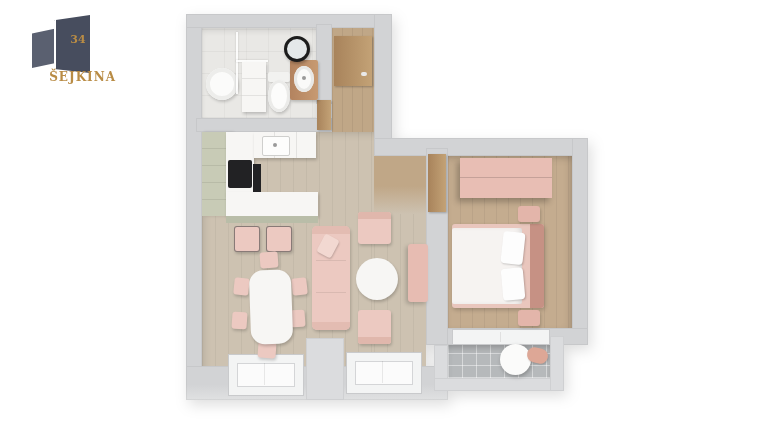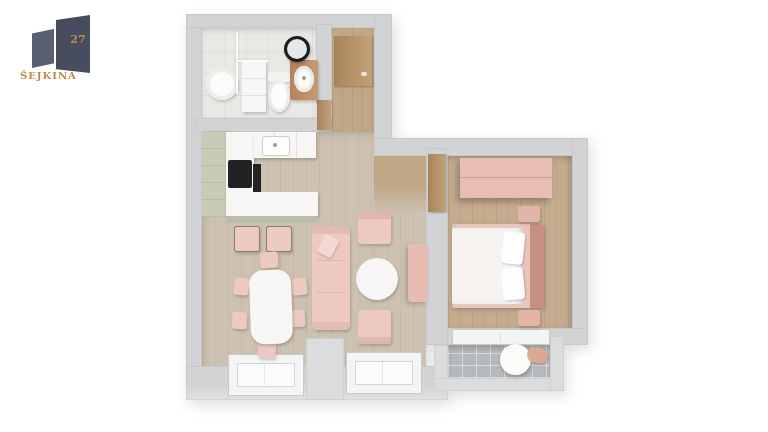--- a/index.html
+++ b/index.html
@@ -10,23 +10,23 @@
   
   .logo{left:20px;top:8px;width:96px;height:86px;}
   .bldg-l{left:12px;top:20px;width:26px;height:40px;background:#5a6070;
           clip-path:polygon(0 14%,100% 0,100% 86%,0 100%);}
   .bldg-r{left:34px;top:7px;width:34px;height:58px;background:#474d5e;
           border-left:2px solid #ffffff;
           clip-path:polygon(0 9%,100% 0,100% 100%,0 93%);}
   .logo-num{left:46px;top:25px;width:24px;text-align:center;
             font-family:"DejaVu Serif","Liberation Serif",serif;
             font-size:11px;font-weight:bold;color:#b98c45;}
-  .logo-name{left:0px;top:62px;width:96px;text-align:left;
+  .logo-name{left:0px;top:62px;width:96px;text-align:right;
              font-family:"DejaVu Serif","Liberation Serif",serif;
-             font-size:10px;font-weight:bold;letter-spacing:1px;color:#b98c45;}
+             font-size:12px;font-weight:bold;letter-spacing:1px;color:#b98c45;}
 
   
   #plan{filter:drop-shadow(3px 5px 7px rgba(0,0,0,0.13));}
   .wall{background:#d2d3d5;box-shadow:inset 0 0 0 1px rgba(0,0,0,0.05);}
   .wall-light{background:#dbdcde;box-shadow:inset 0 0 0 1px rgba(0,0,0,0.05);}
   .floor-bath{background:#e9e8e5;
     background-image:repeating-linear-gradient(0deg,rgba(0,0,0,0.04) 0 1px,transparent 1px 22px),
                      repeating-linear-gradient(90deg,rgba(0,0,0,0.03) 0 1px,transparent 1px 22px);
     box-shadow:inset 0 4px 8px -4px rgba(0,0,0,0.2);}
   .floor-living{background:#cdc2b1;
@@ -58,21 +58,21 @@
   .metal{border:1px solid rgba(70,70,70,0.6);}
 </style>
 </head>
 <body>
 
 <div class="stage">
 
   <div class="abs logo">
     <div class="abs bldg-l"></div>
     <div class="abs bldg-r"></div>
-    <div class="abs logo-num">27</div>
+    <div class="abs logo-num">34</div>
     <div class="abs logo-name">ŠEJKINA</div>
   </div>
 
   <div class="abs" id="plan" style="left:0;top:0;width:768px;height:432px;">
 
     <div class="abs floor-bath" style="left:202px;top:28px;width:114px;height:90px;"></div>
     <div class="abs floor-hall" style="left:332px;top:28px;width:42px;height:124px;"></div>
     <div class="abs floor-hall floor-hall-low" style="left:332px;top:152px;width:94px;height:62px;"></div>
     <div class="abs floor-living" style="left:202px;top:132px;width:172px;height:234px;"></div>
     <div class="abs floor-living" style="left:374px;top:214px;width:52px;height:152px;box-shadow:none;"></div>

